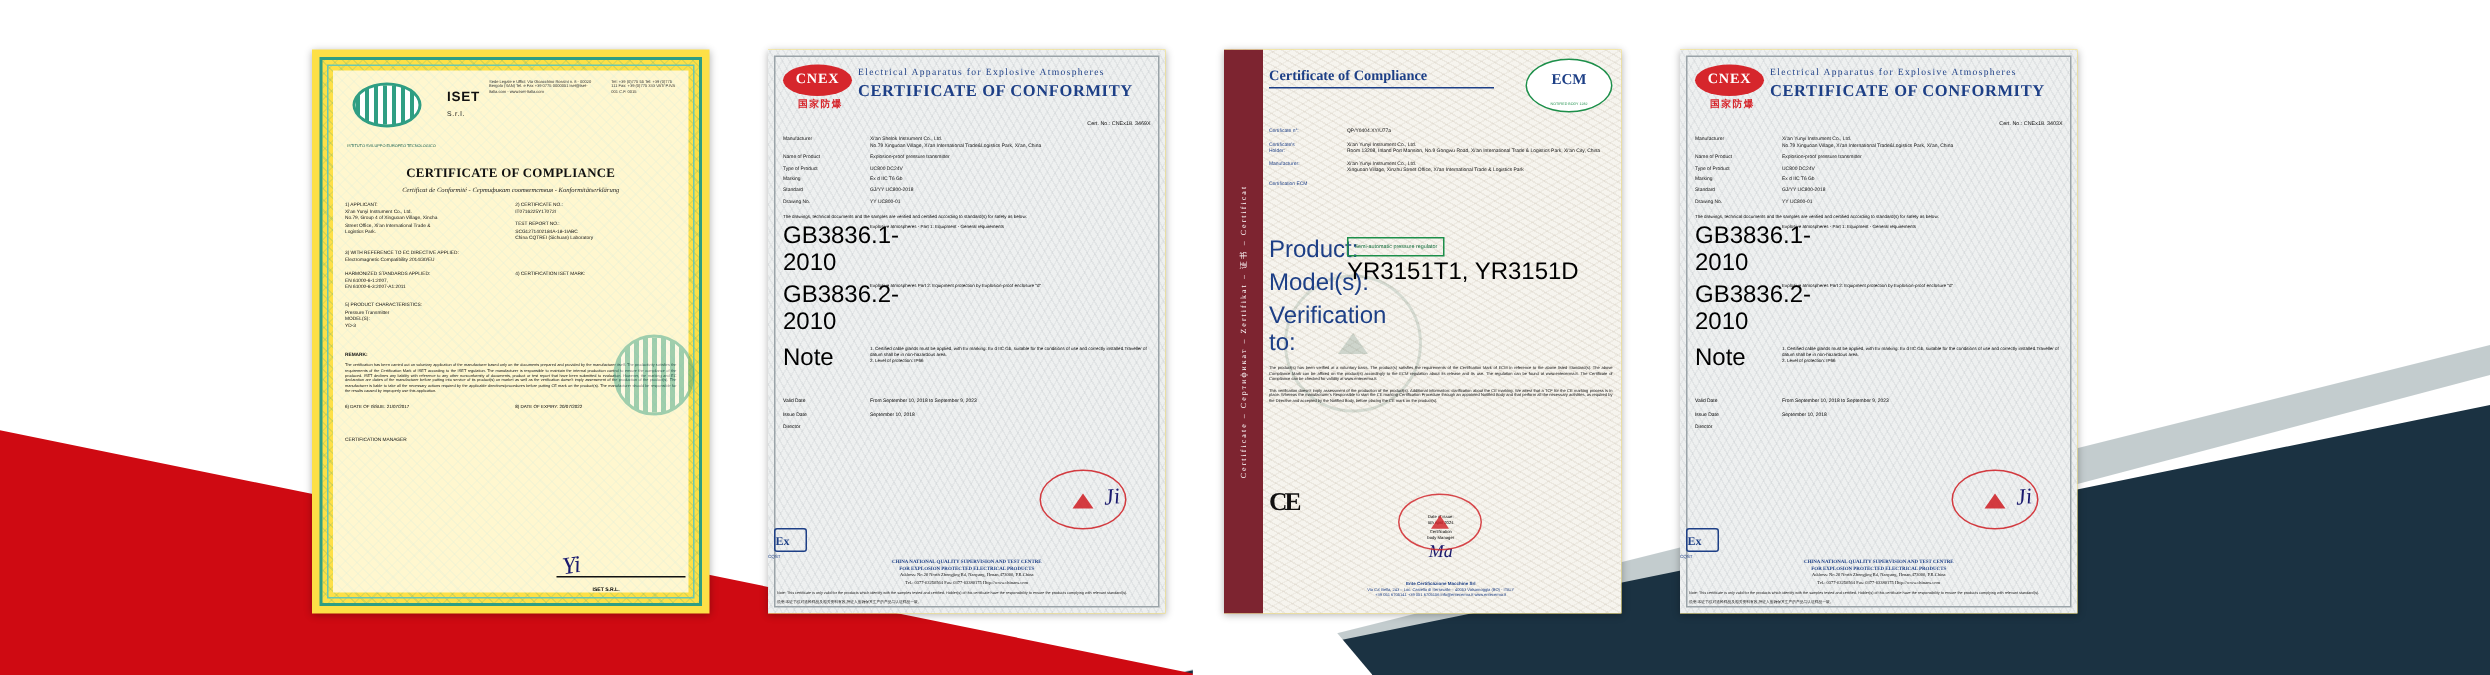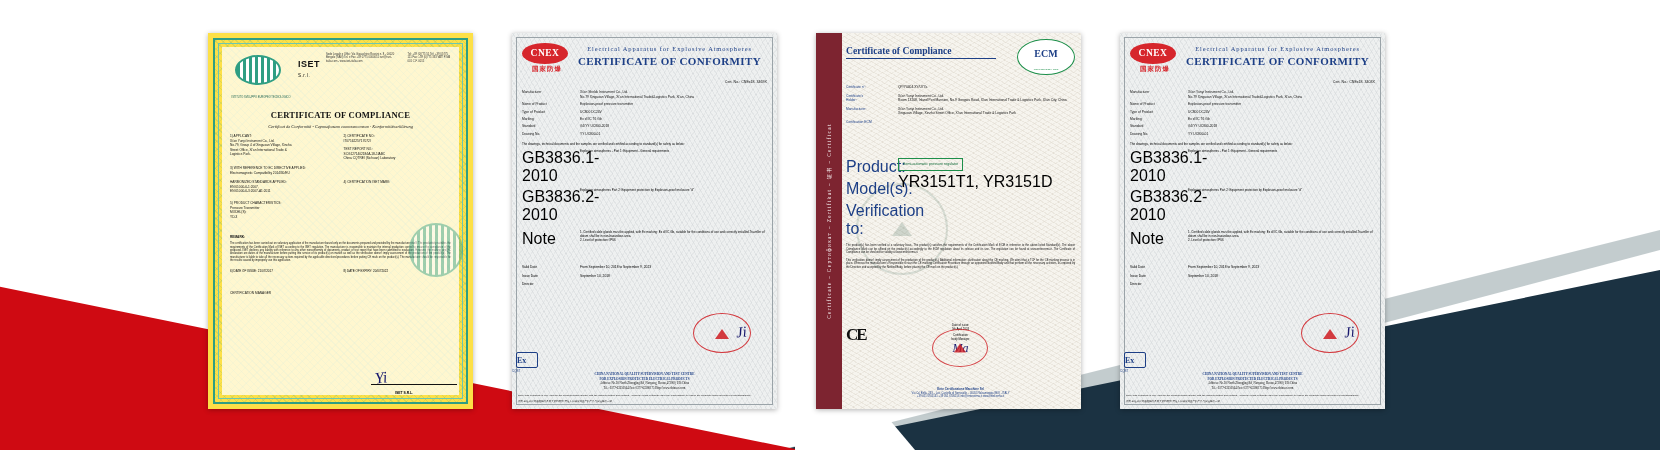--- a/index.html
+++ b/index.html
@@ -128,21 +128,21 @@
   .cnex-border{ position:absolute; inset:4px; border:1px solid #9aa3a8; }
   .cnex-in { position:absolute; inset:10px; }
   .cnex-head{ display:flex; align-items:flex-start; }
   .cnex-logo{ width:50px; flex:0 0 auto; text-align:center; }
   .cnex-logo .oval{
     width:46px; height:21px; border-radius:50%; background:#d6262c;
     color:#fff; font-size:9.5px; font-weight:bold; line-height:21px;
     letter-spacing:.5px; font-family:"Liberation Serif", serif;
   }
   .cnex-logo .cn{ font-size:6.5px; color:#d6262c; font-weight:bold; margin-top:1px; letter-spacing:1px;}
-  .cnex-titles{ flex:1; text-align:center; padding-top:2px;}
+  .cnex-titles{ flex:1; padding-top:2px;}
   .cnex-t1{
     font-family:"Liberation Serif", serif; font-size:6.4px; color:#1d3f86;
     letter-spacing:.9px;
   }
   .cnex-t2{
     font-family:"Liberation Serif", serif; font-size:11px; color:#1d3f86;
     font-weight:bold; letter-spacing:.4px; margin-top:3px;
   }
   .cnex-certno{ text-align:right; font-size:3.6px; margin-top:6px; color:#111;}
   .cnex-table{ margin-top:5px; font-size:3.3px; color:#111; }
@@ -240,21 +240,21 @@
   .ecm-prodbox{
     border:1px solid #1d8f4a; padding:3px 4px; font-size:3.6px; color:#0f6b38;
     display:inline-block;
   }
   .ecm-para{ font-size:2.7px; line-height:3.6px; text-align:justify; color:#111; margin-top:4px;}
   .ecm-ce{
     position:absolute; left:0; bottom:58px;
     font-family:"Liberation Serif", serif; font-size:17px; font-weight:bold; color:#111;
     letter-spacing:-2px;
   }
-  .ecm-sigs{ position:absolute; left:0; right:0; bottom:47px; display:flex; font-size:2.8px;}
+  .ecm-sigs{ position:absolute; left:0; right:0; bottom:28px; display:flex; font-size:2.8px;}
   .ecm-sigs > div{ flex:1; text-align:center; }
   .ecm-scribble{ font-family:"Liberation Serif", serif; font-size:12px; color:#1a1a6e; font-style:italic;}
   .ecm-stamp{
     position:absolute; left:86px; bottom:36px; width:56px; height:38px; opacity:.8;
   }
   .ecm-stamp .ring{ position:absolute; inset:0; border:1.4px solid #cf1c22; border-radius:50%; }
   .ecm-stamp .star{
     position:absolute; left:50%; top:50%; transform:translate(-50%,-50%);
     width:0;height:0;border-left:6px solid transparent;border-right:6px solid transparent;
     border-bottom:9px solid #cf1c22;

